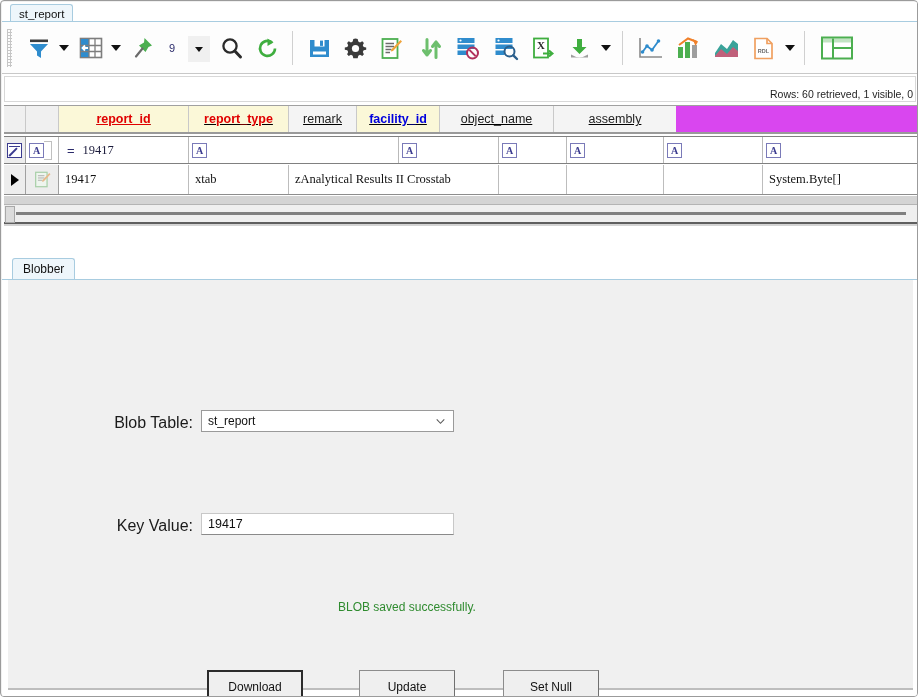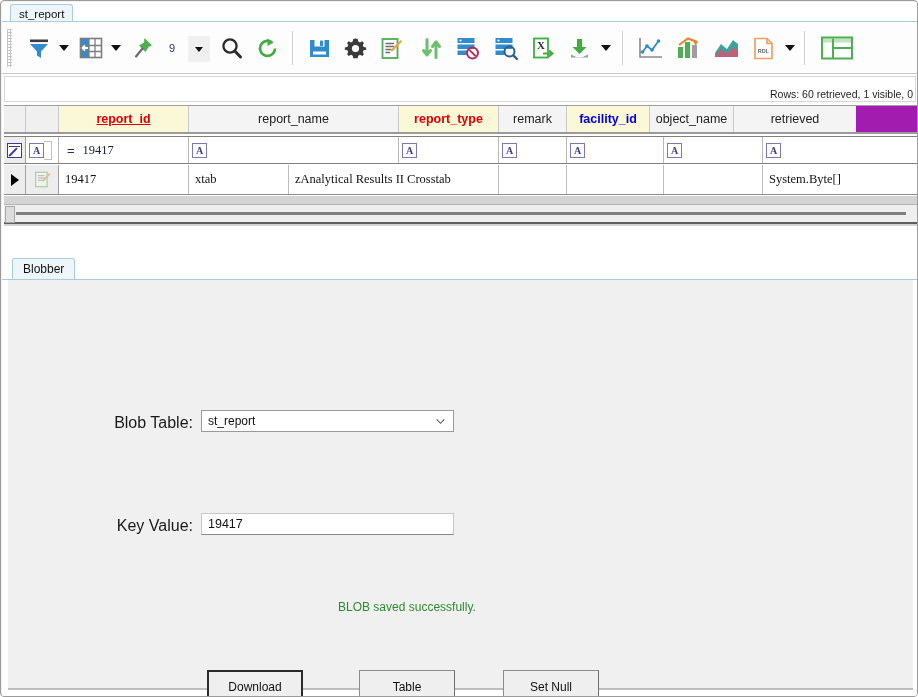--- a/index.html
+++ b/index.html
@@ -131,22 +131,23 @@
     white-space: nowrap;
   }
 
   
   #header-row {
     position: absolute; left: 2px; top: 31px;
     width: 913px; height: 29px;
     box-sizing: border-box;
     border-top: 1px solid #a0a0a0;
     border-bottom: 2px solid #9a9a9a;
-    background: #a21caf;
+    background: #d946ef;
     display: flex;
+    text-decoration: underline;
   }
   .hcell {
     box-sizing: border-box;
     border-right: 1px solid #c9c9c9;
     display: flex; align-items: center; justify-content: center;
     font-size: 12.5px;
     white-space: nowrap;
     overflow: hidden;
     background: #f4f4f4;
     color: #222;
@@ -602,37 +603,34 @@
     <div id="grid-status">
       <div class="rows-text">Rows: 60 retrieved, 1 visible, 0</div>
     </div>
 
     <div id="header-row">
       <div class="hcell corner" style="width:22px"></div>
       <div class="hcell corner" style="width:33px"></div>
       <div class="hcell key" style="width:130px">
         <span>report_id</span>
       </div>
-      <div class="hcell" style="width:210px">
-        <span>report_name</span>
-      </div>
       <div class="hcell typecol" style="width:100px">
         <span>report_type</span>
       </div>
       <div class="hcell" style="width:68px">
         <span>remark</span>
       </div>
       <div class="hcell fk" style="width:83px">
         <span>facility_id</span>
       </div>
-      <div class="hcell" style="width:84px">
+      <div class="hcell" style="width:114px">
         <span>object_name</span>
       </div>
       <div class="hcell" style="width:122px;border-right:none">
-        <span>retrieved</span>
+        <span>assembly</span>
       </div>
     </div>
 
     <div id="filter-row">
       <div class="fcell rowhdr" style="width:22px">
         <span class="sel-sq"></span>
       </div>
       <div class="fcell" style="width:33px">
         <span class="a-badge">A</span>
         <span class="blank-tab"></span>
@@ -720,21 +718,21 @@
       <div id="key-value-input">
         <span>19417</span>
       </div>
 
       <div id="status-message">BLOB saved successfully.</div>
 
       <div class="btn default" style="left:199px;width:96px">
         <span>Download</span>
       </div>
       <div class="btn" style="left:351px;width:96px">
-        <span>Table</span>
+        <span>Update</span>
       </div>
       <div class="btn" style="left:495px;width:96px">
         <span>Set Null</span>
       </div>
 
     </div>
   </div>
 
 </div>
 

